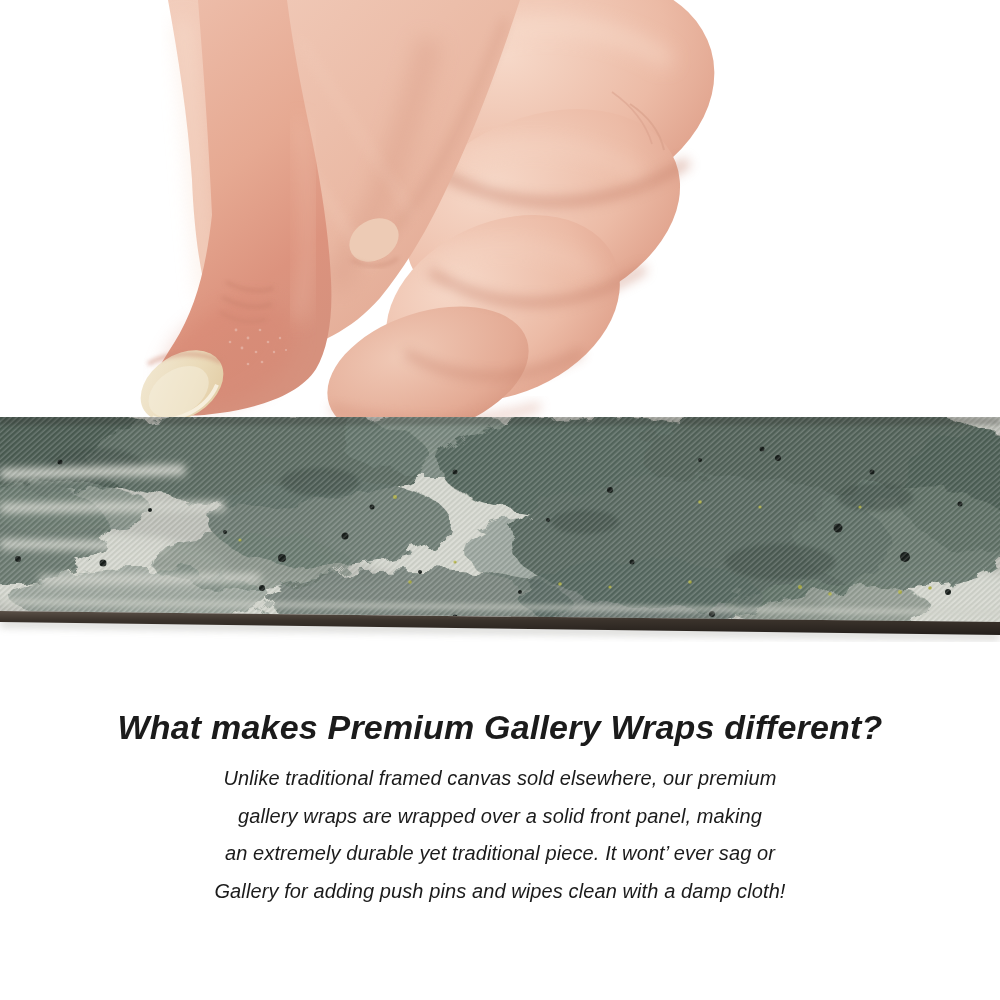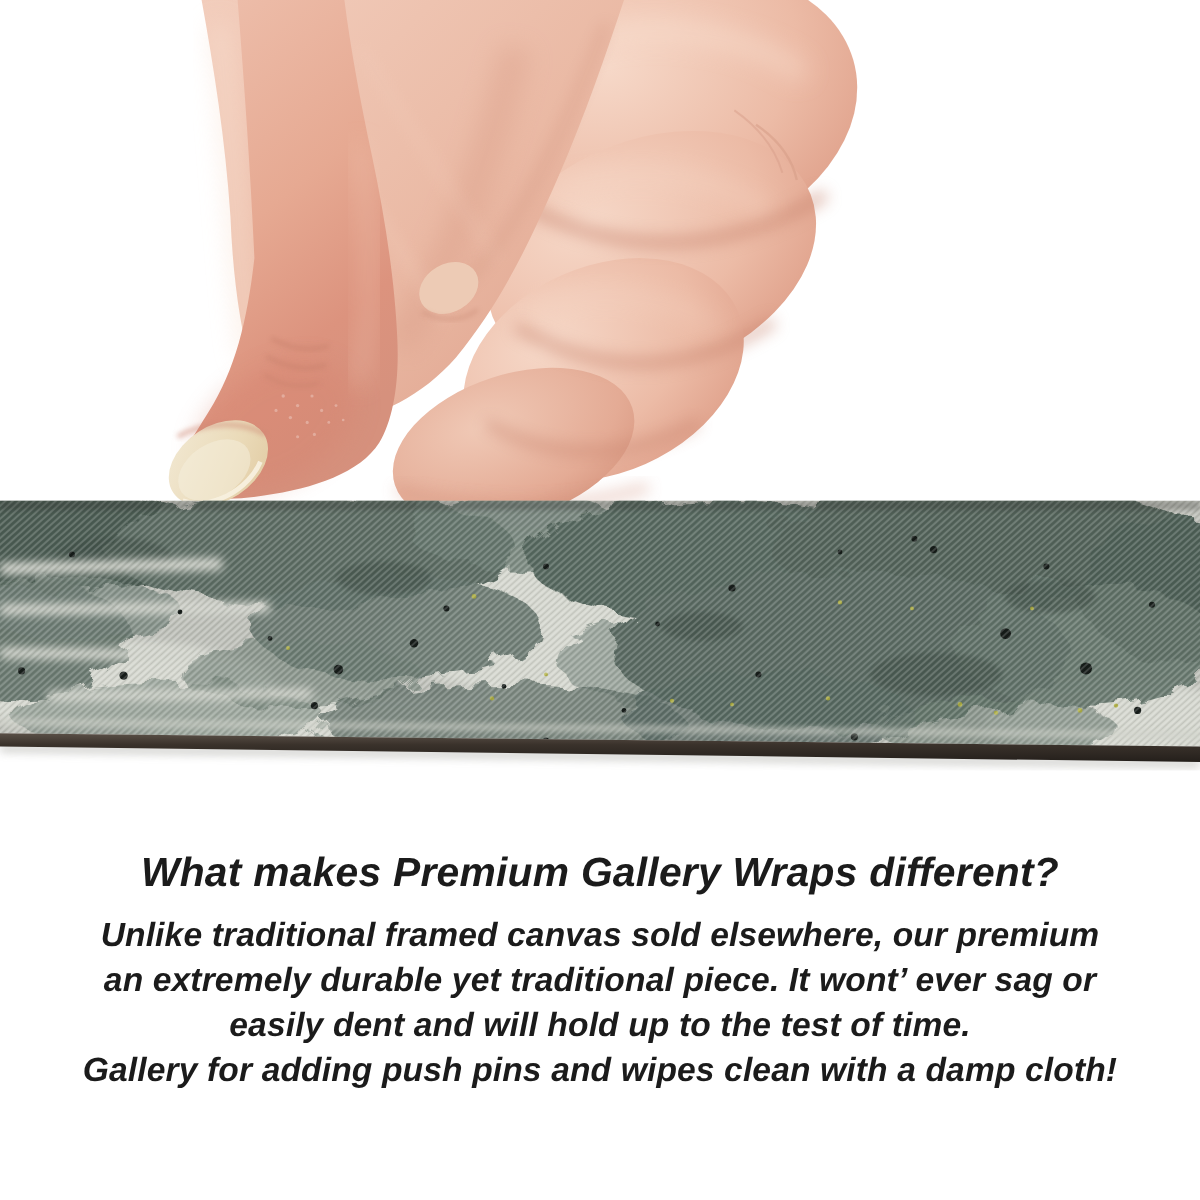--- a/index.html
+++ b/index.html
@@ -12,21 +12,21 @@
   .strip-wrap{position:absolute;top:412px;left:0;width:1000px;height:230px;}
   .copy{
     position:absolute;top:701px;left:0;width:1000px;
     text-align:center;font-style:italic;color:#1b1b1b;
   }
   .copy h1{
     font-size:34px;font-weight:600;letter-spacing:.2px;
     line-height:42px;margin:5px 0 12px 0;
   }
   .copy p{
-    font-size:28px;font-weight:700;line-height:37.5px;margin:0;
+    font-size:20px;font-weight:400;line-height:37.5px;margin:0;
     letter-spacing:.1px;
   }
   svg{display:block;}
 </style>
 </head>
 <body>
 
 <div class="stage">
 
   <div class="hand-wrap">
@@ -272,18 +272,18 @@
         <path d="M0,186 L1000,197 L1000,204 L0,193 Z" fill="#cfd1c9" opacity="0.5" filter="url(#sb2)"></path>
       </g>
 
       <path d="M0,199 L1000,210 L1000,223 L0,210 Z" fill="url(#edgeGrad)"></path>
     </svg>
   </div>
 
   <div class="copy">
     <h1>What makes Premium Gallery Wraps different?</h1>
     <p>Unlike traditional framed canvas sold elsewhere, our premium</p>
+    <p>gallery wraps are wrapped over a solid front panel, making</p>
     <p>an extremely durable yet traditional piece. It wont’ ever sag or</p>
-    <p>easily dent and will hold up to the test of time.</p>
     <p>Gallery for adding push pins and wipes clean with a damp cloth!</p>
   </div>
 
 </div>
 
 </body></html>

